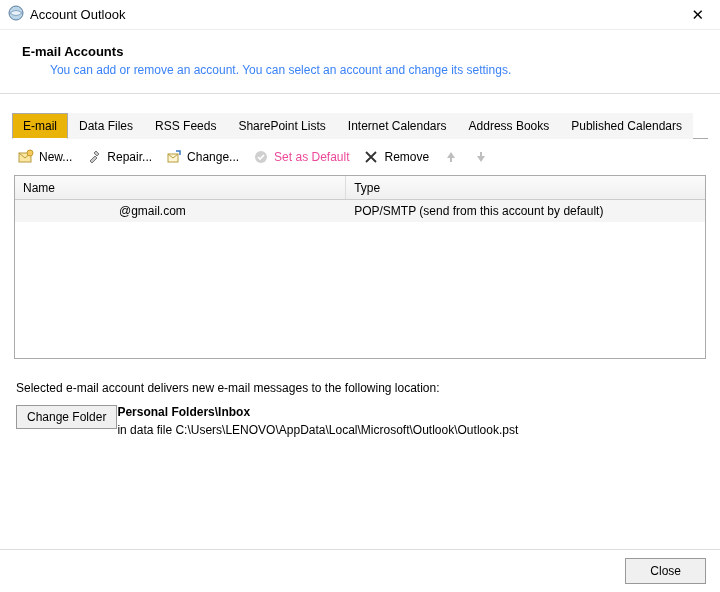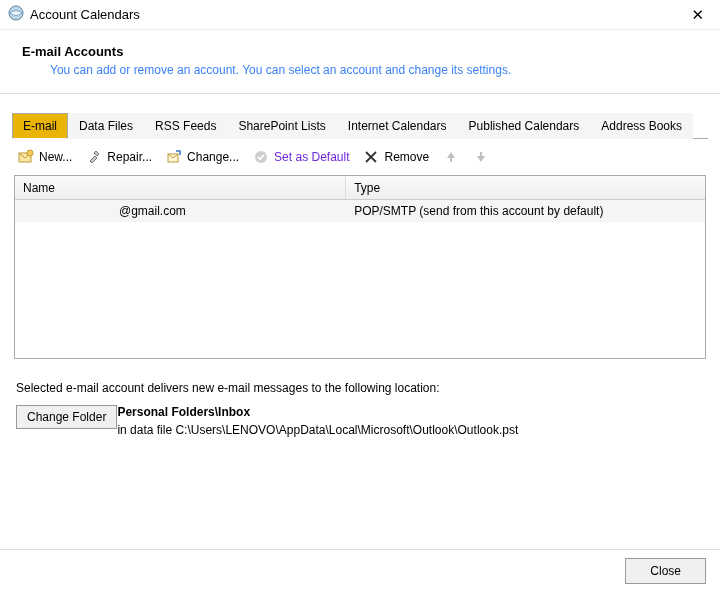--- a/index.html
+++ b/index.html
@@ -15,21 +15,21 @@
 .header-desc { font-size: 12px; color: #3b82f6; padding-left: 28px; }
 
 .content-pad { padding: 10px 12px 0 12px; }
 
 .tabs { display: flex; border-bottom: 1px solid #aaa; margin-top: 8px; }
 .tab { padding: 5px 10px 5px 10px; font-size: 12px; background: #f5f5f5; border: 1px solid transparent; border-bottom: none; cursor: pointer; position: relative; top: 1px; }
 .tab.active { background: #eab308; border-color: #aaa; border-bottom: 1px solid #fff; }
 
 .toolbar { display: flex; align-items: center; gap: 14px; padding: 10px 6px 10px 6px; }
 .tbtn { display: inline-flex; align-items: center; gap: 5px; font-size: 12px; color: #000; cursor: pointer; }
-.tbtn.disabled { color: #6d28d9; cursor: default; }
+.tbtn.disabled { color: #ec4899; cursor: default; }
 .tb-icon { width: 16px; height: 16px; display: inline-flex; align-items: center; justify-content: center; }
 
 .listpanel { border: 1px solid #aaa; height: 184px; margin: 0 2px; }
 .listhead { display: flex; background: linear-gradient(#fbfbfb, #efefef); border-bottom: 1px solid #ccc; height: 24px; align-items: center; }
 .listhead .col { font-size: 12px; padding: 0 8px; }
 .col-name { width: 48%; border-right: 1px solid #ddd; height: 100%; display: flex; align-items: center; }
 .col-type { width: 52%; height: 100%; display: flex; align-items: center; }
 
 .listrows { background: #fff; }
 .row { display: flex; height: 22px; align-items: center; background: #f5f5f5; }
@@ -53,40 +53,40 @@
 <body>
 
 <div class="titlebar">
   <div class="titlebar-left">
     <span class="app-icon">
       <svg viewBox="0 0 16 16">
           <circle cx="8" cy="8" r="7" fill="#bcd6e8" stroke="#5a7ea0"></circle>
           <path d="M2 8 Q8 3 14 8 Q8 13 2 8" fill="#e8f2fa" stroke="#5a7ea0" stroke-width="0.6"></path>
         </svg>
     </span>
-    <span class="titlebar-title">Account Calendars</span>
+    <span class="titlebar-title">Account Outlook</span>
   </div>
   <span class="close-x">✕</span>
 </div>
 
 <div class="header-section">
   <div class="header-title">E-mail Accounts</div>
   <div class="header-desc">You can add or remove an account. You can select an account and change its settings.</div>
 </div>
 
 <div class="content-pad">
 
 <div class="tabs">
   <div class="tab active">E-mail</div>
   <div class="tab">Data Files</div>
   <div class="tab">RSS Feeds</div>
   <div class="tab">SharePoint Lists</div>
   <div class="tab">Internet Calendars</div>
+  <div class="tab">Address Books</div>
   <div class="tab">Published Calendars</div>
-  <div class="tab">Address Books</div>
 </div>
 
 <div class="toolbar">
   <span class="tbtn">
     <span class="tb-icon">
       <svg width="16" height="16" viewBox="0 0 16 16">
             <rect x="1" y="4" width="12" height="9" fill="#fbe7a2" stroke="#b89b3c"></rect>
             <path d="M1 4 L7 9 L13 4" fill="none" stroke="#b89b3c"></path>
             <circle cx="12" cy="4" r="3" fill="#f6c95e" stroke="#c79a2c"></circle>
           </svg>

